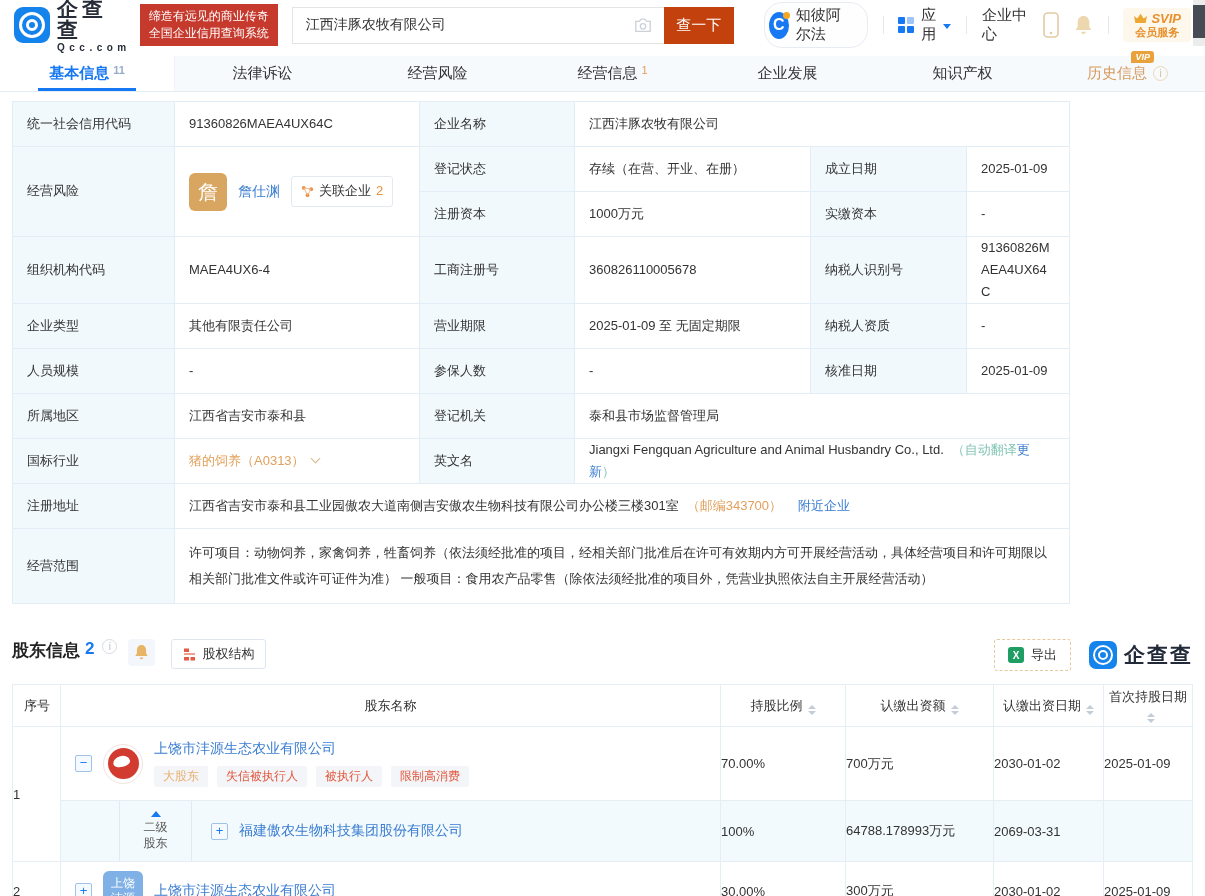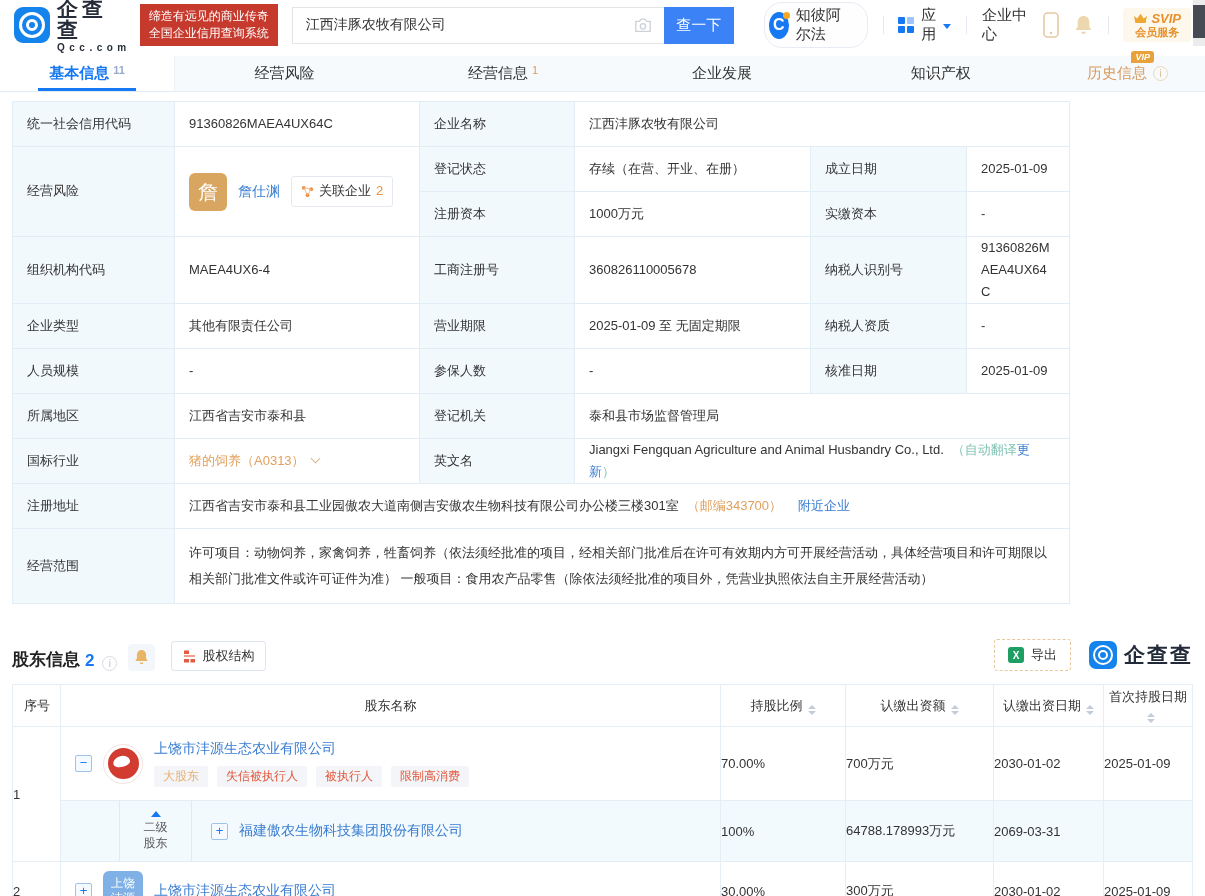--- a/index.html
+++ b/index.html
@@ -12,21 +12,21 @@
   .logo-ico{width:36px;height:36px;background:#1583ec;border-radius:9px;position:relative;flex:0 0 auto}
   .logo-ico::before{content:"";position:absolute;inset:5px;border:3px solid #fff;border-radius:50%}
   .logo-ico::after{content:"";position:absolute;inset:12px;border:3px solid #fff;border-radius:50%}
   .logo-txt{display:flex;flex-direction:column;line-height:1}
   .logo-name{font-size:21px;font-weight:bold;color:#272d38;letter-spacing:4px}
   .logo-domain{font-size:10px;font-weight:bold;color:#272d38;letter-spacing:4.5px;margin-top:3px}
   .slogan{background:#c63a2e;color:#fff;font-size:12px;padding:4px 9px;line-height:1.45;margin-left:9px;white-space:nowrap}
   .searchwrap{display:flex;margin-left:14px;position:relative}
   .search-input{width:372px;height:37px;border:1px solid #e4e4e4;border-right:none;padding:0 40px 0 13px;font-size:14px;color:#333;outline:none;font-family:inherit;background:#fff}
   .cam{position:absolute;right:82px;top:10px;cursor:pointer}
-  .search-btn{width:70px;height:37px;background:#3b82f6;color:#fff;font-size:15px;border:none;cursor:pointer;font-family:inherit}
+  .search-btn{width:70px;height:37px;background:#c2410c;color:#fff;font-size:15px;border:none;cursor:pointer;font-family:inherit}
   .hnav{display:flex;align-items:center;margin-left:30px;gap:15px}
   .alpha-pill{display:flex;align-items:center;gap:7px;border:1px solid #e7ebf2;border-radius:18px;padding:3px 15px 3px 4px;background:#fefefe;cursor:pointer}
   .alpha-ico{width:27px;height:27px;border-radius:50%;background:#1678f2;color:#fff;font-weight:bold;display:flex;align-items:center;justify-content:center;font-size:16px;position:relative}
   .alpha-ico::after{content:"";position:absolute;top:0;right:-1px;width:7px;height:7px;background:#f5a623;border-radius:50%}
   .alpha-label{font-size:15px;color:#333}
   .vsep{width:1px;height:18px;background:#e4e9f0}
   .apps{display:flex;align-items:center;gap:7px;cursor:pointer}
   .grid-ico{display:inline-grid;grid-template-columns:7px 7px;grid-template-rows:7px 7px;gap:2px}
   .grid-ico b{background:#1678f2;border-radius:1px}
   .grid-ico b.lt{background:#9ec5f8}
@@ -58,21 +58,21 @@
   .rep-avatar{width:38px;height:38px;border-radius:6px;background:#d9a661;color:#fff;font-size:20px;display:flex;align-items:center;justify-content:center;flex:0 0 auto}
   .blue-link{color:#3a7dd1;cursor:pointer}
   .rel-badge{display:inline-flex;align-items:center;gap:5px;border:1px solid #e4e9f0;border-radius:3px;padding:3px 9px;font-size:13px;background:#fff;cursor:pointer;white-space:nowrap}
   .rel-cnt{color:#e8913f}
   .orange{color:#e2a05c}
   .chev{display:inline-block;width:7px;height:7px;border-right:1.5px solid #d9b88c;border-bottom:1.5px solid #d9b88c;transform:rotate(45deg);margin-left:7px;margin-bottom:3px;cursor:pointer}
   .teal{color:#82c5b4}
   .scope-cell{padding:11px 14px !important;line-height:2.0 !important}
   .gap8{display:inline-block;width:8px}
   
-  .sh-head{display:flex;align-items:flex-end;margin:35px 12px 13px}
+  .sh-head{display:flex;align-items:flex-start;margin:35px 12px 13px}
   .sh-title{font-size:17px;font-weight:bold;color:#222}
   .sh-count{color:#1678f2;font-weight:bold;font-size:17px;margin-left:5px}
   .idot.gray{border-color:#d7dce3;color:#b9c1cb;margin-left:8px}
   .bell-btn{width:27px;height:27px;border-radius:4px;background:#f3f7fb;display:flex;align-items:center;justify-content:center;margin-left:11px;cursor:pointer}
   .equity-btn{display:flex;align-items:center;gap:6px;border:1px solid #dde5ee;border-radius:3px;padding:5px 11px;margin-left:16px;font-size:13px;background:#fff;cursor:pointer;color:#333}
   .sh-right{margin-left:auto;display:flex;align-items:center;gap:18px}
   .export-btn{display:flex;align-items:center;gap:7px;border:1px dashed #e7c79c;border-radius:3px;padding:6px 13px;font-size:13px;background:#fff;cursor:pointer;color:#333}
   .xls-ico{width:16px;height:16px;background:#1e9e62;border-radius:3px;color:#fff;font-size:10px;font-weight:bold;display:flex;align-items:center;justify-content:center}
   .wm{display:flex;align-items:center;gap:7px}
   .wm-ico{width:28px;height:28px;background:#1583ec;border-radius:7px;position:relative}
@@ -176,20 +176,23 @@
     </div>
   </div>
 </div>
 <div class="scroll-track"></div>
 <div class="scroll-thumb"></div>
 
 <div class="tabstrip">
   <div class="tab active">
     <span>基本信息</span>
     <span class="cnt">11</span>
+  </div>
+  <div class="tab">
+    <span>法律诉讼</span>
   </div>
   <div class="tab">
     <span>经营风险</span>
   </div>
   <div class="tab">
     <span>经营信息</span>
     <span class="cnt warn">1</span>
   </div>
   <div class="tab">
     <span>企业发展</span>

